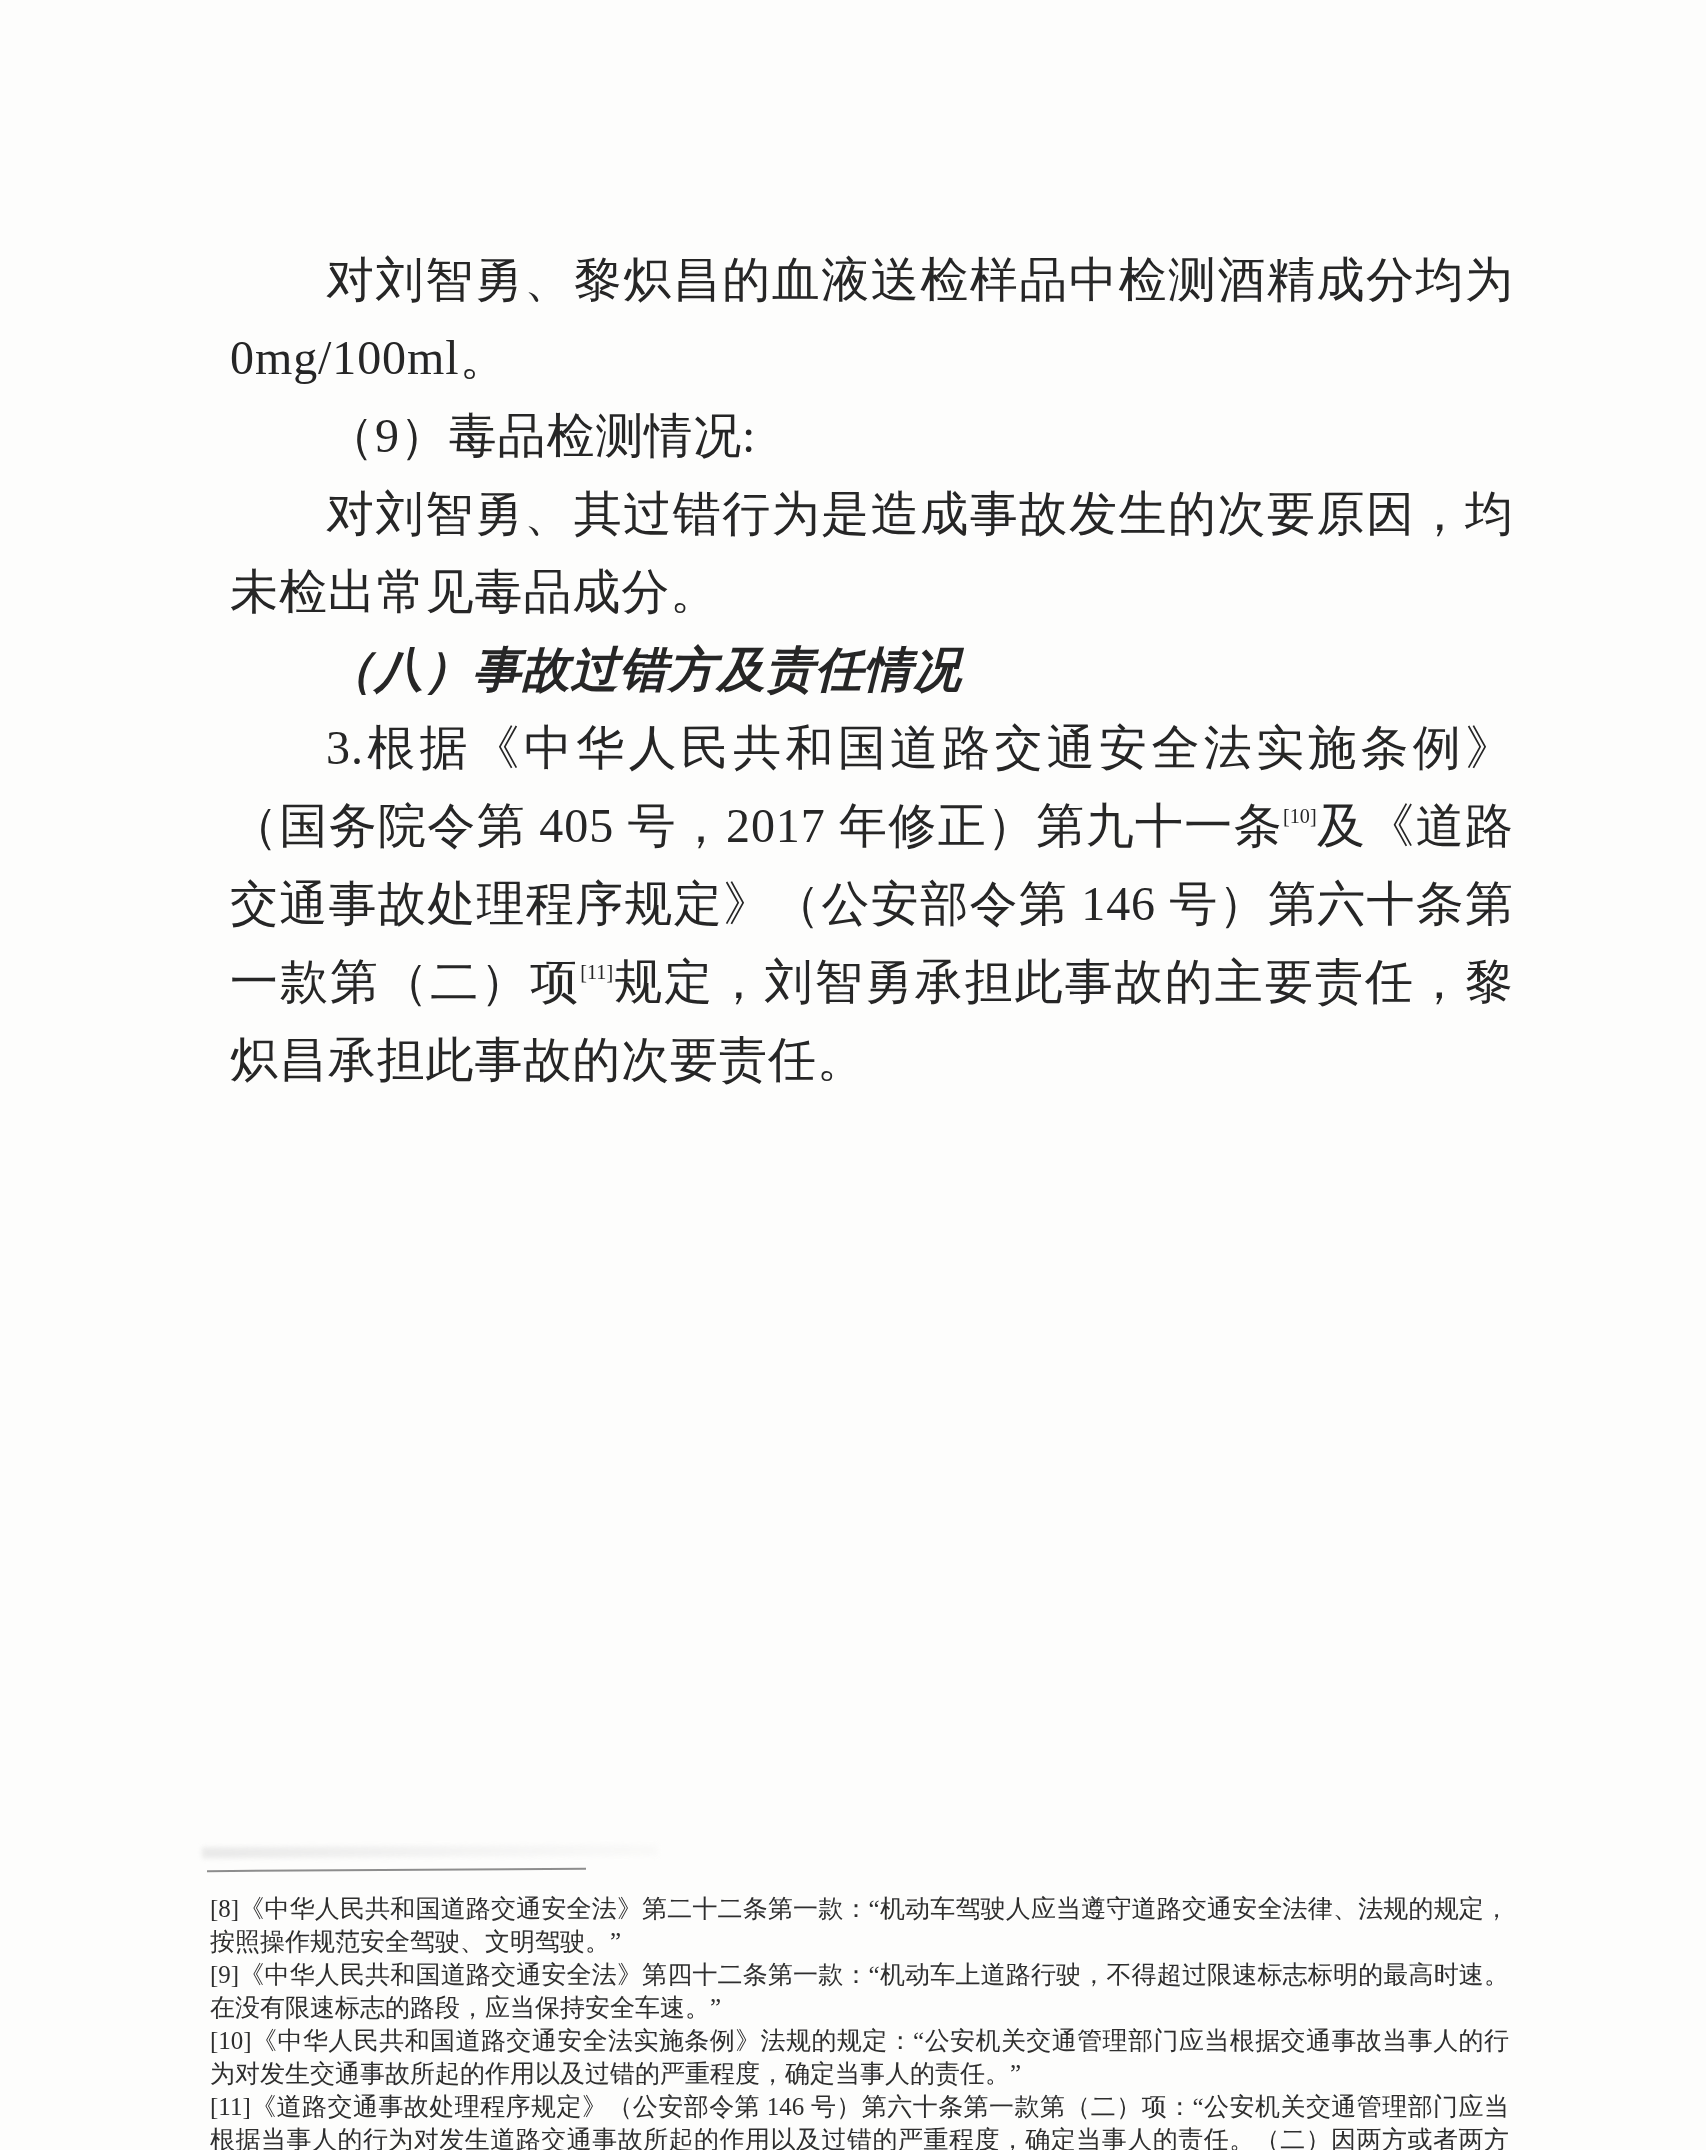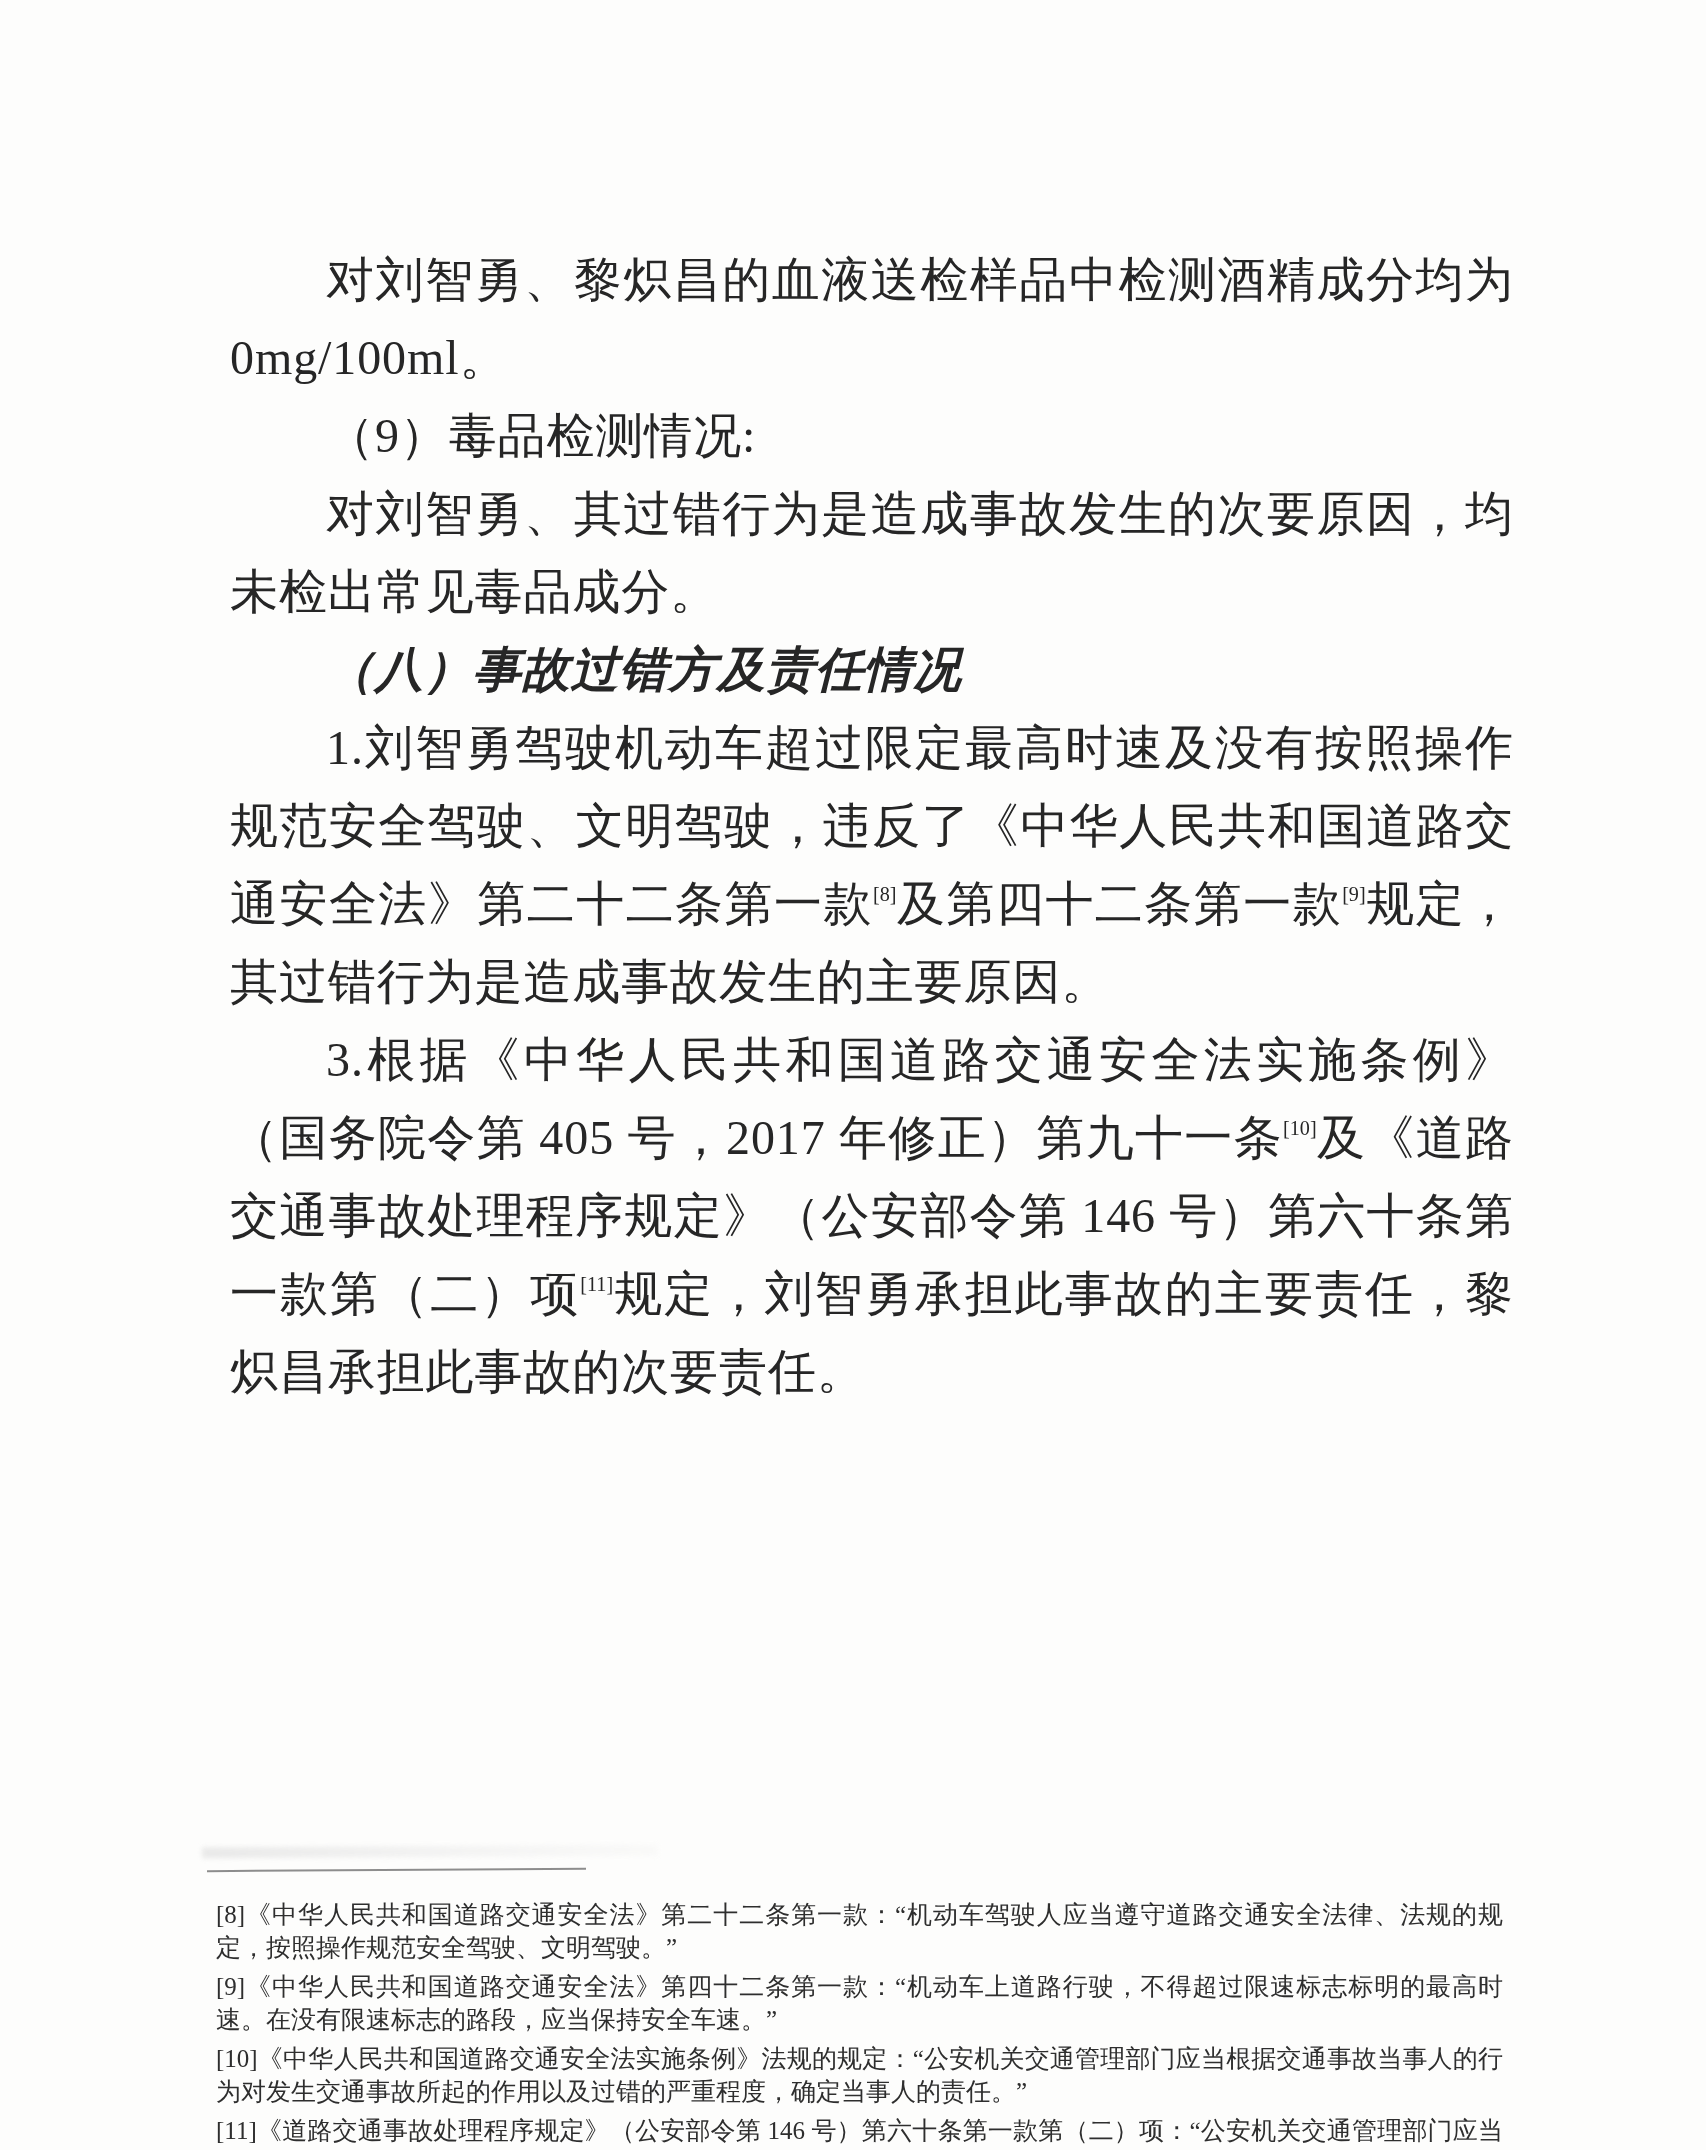--- a/index.html
+++ b/index.html
@@ -69,34 +69,33 @@
     position: absolute;
     left: 210px;
     top: 1892px;
     width: 1299px;
     font-size: 25px;
     line-height: 33px;
     text-align: justify;
     color: #2e2e2e;
   }
   .footnotes p {
-    margin: 6px;
+    margin: 0;
   }
 </style>
 </head>
 <body>
 
 <div class="page">
 
   <div class="body-text">
     <p><span>对刘智勇、黎炽昌的血液送检样品中检测酒精成分均为0mg/100ml。</span></p>
     <p><span>（9）毒品检测情况:</span></p>
     <p><span>对刘智勇、其过错行为是造成事故发生的次要原因，均未检出常见毒品成分。</span></p>
     <p class="heading"><span>（八）事故过错方及责任情况</span></p>
-    <p><span>1.刘智勇驾驶机动车超过限定最高时速及没有按照操作规范安全驾驶、文明驾驶，违反了《中华人民共和国道路交通安全法》第二十二条第一款</span><sup class="fn-ref">[8]</sup><span>及第四十二条第一款</span><sup class="fn-ref">[9]</sup><span>规定，其过错行为是造成事故发生的主要原因。</span></p>
     <p><span>3.根据《中华人民共和国道路交通安全法实施条例》（国务院令第 405 号，2017 年修正）第九十一条</span><sup class="fn-ref">[10]</sup><span>及《道路交通事故处理程序规定》（公安部令第 146 号）第六十条第一款第（二）项</span><sup class="fn-ref">[11]</sup><span>规定，刘智勇承担此事故的主要责任，黎炽昌承担此事故的次要责任。</span></p>
   </div>
 
   <div class="scan-artifact"></div>
   <div class="fn-sep"></div>
 
   <div class="footnotes">
     <p><span>[8]</span><span>《中华人民共和国道路交通安全法》第二十二条第一款：“机动车驾驶人应当遵守道路交通安全法律、法规的规定，按照操作规范安全驾驶、文明驾驶。”</span></p>
     <p><span>[9]</span><span>《中华人民共和国道路交通安全法》第四十二条第一款：“机动车上道路行驶，不得超过限速标志标明的最高时速。在没有限速标志的路段，应当保持安全车速。”</span></p>
     <p><span>[10]</span><span>《中华人民共和国道路交通安全法实施条例》法规的规定：“公安机关交通管理部门应当根据交通事故当事人的行为对发生交通事故所起的作用以及过错的严重程度，确定当事人的责任。”</span></p>

